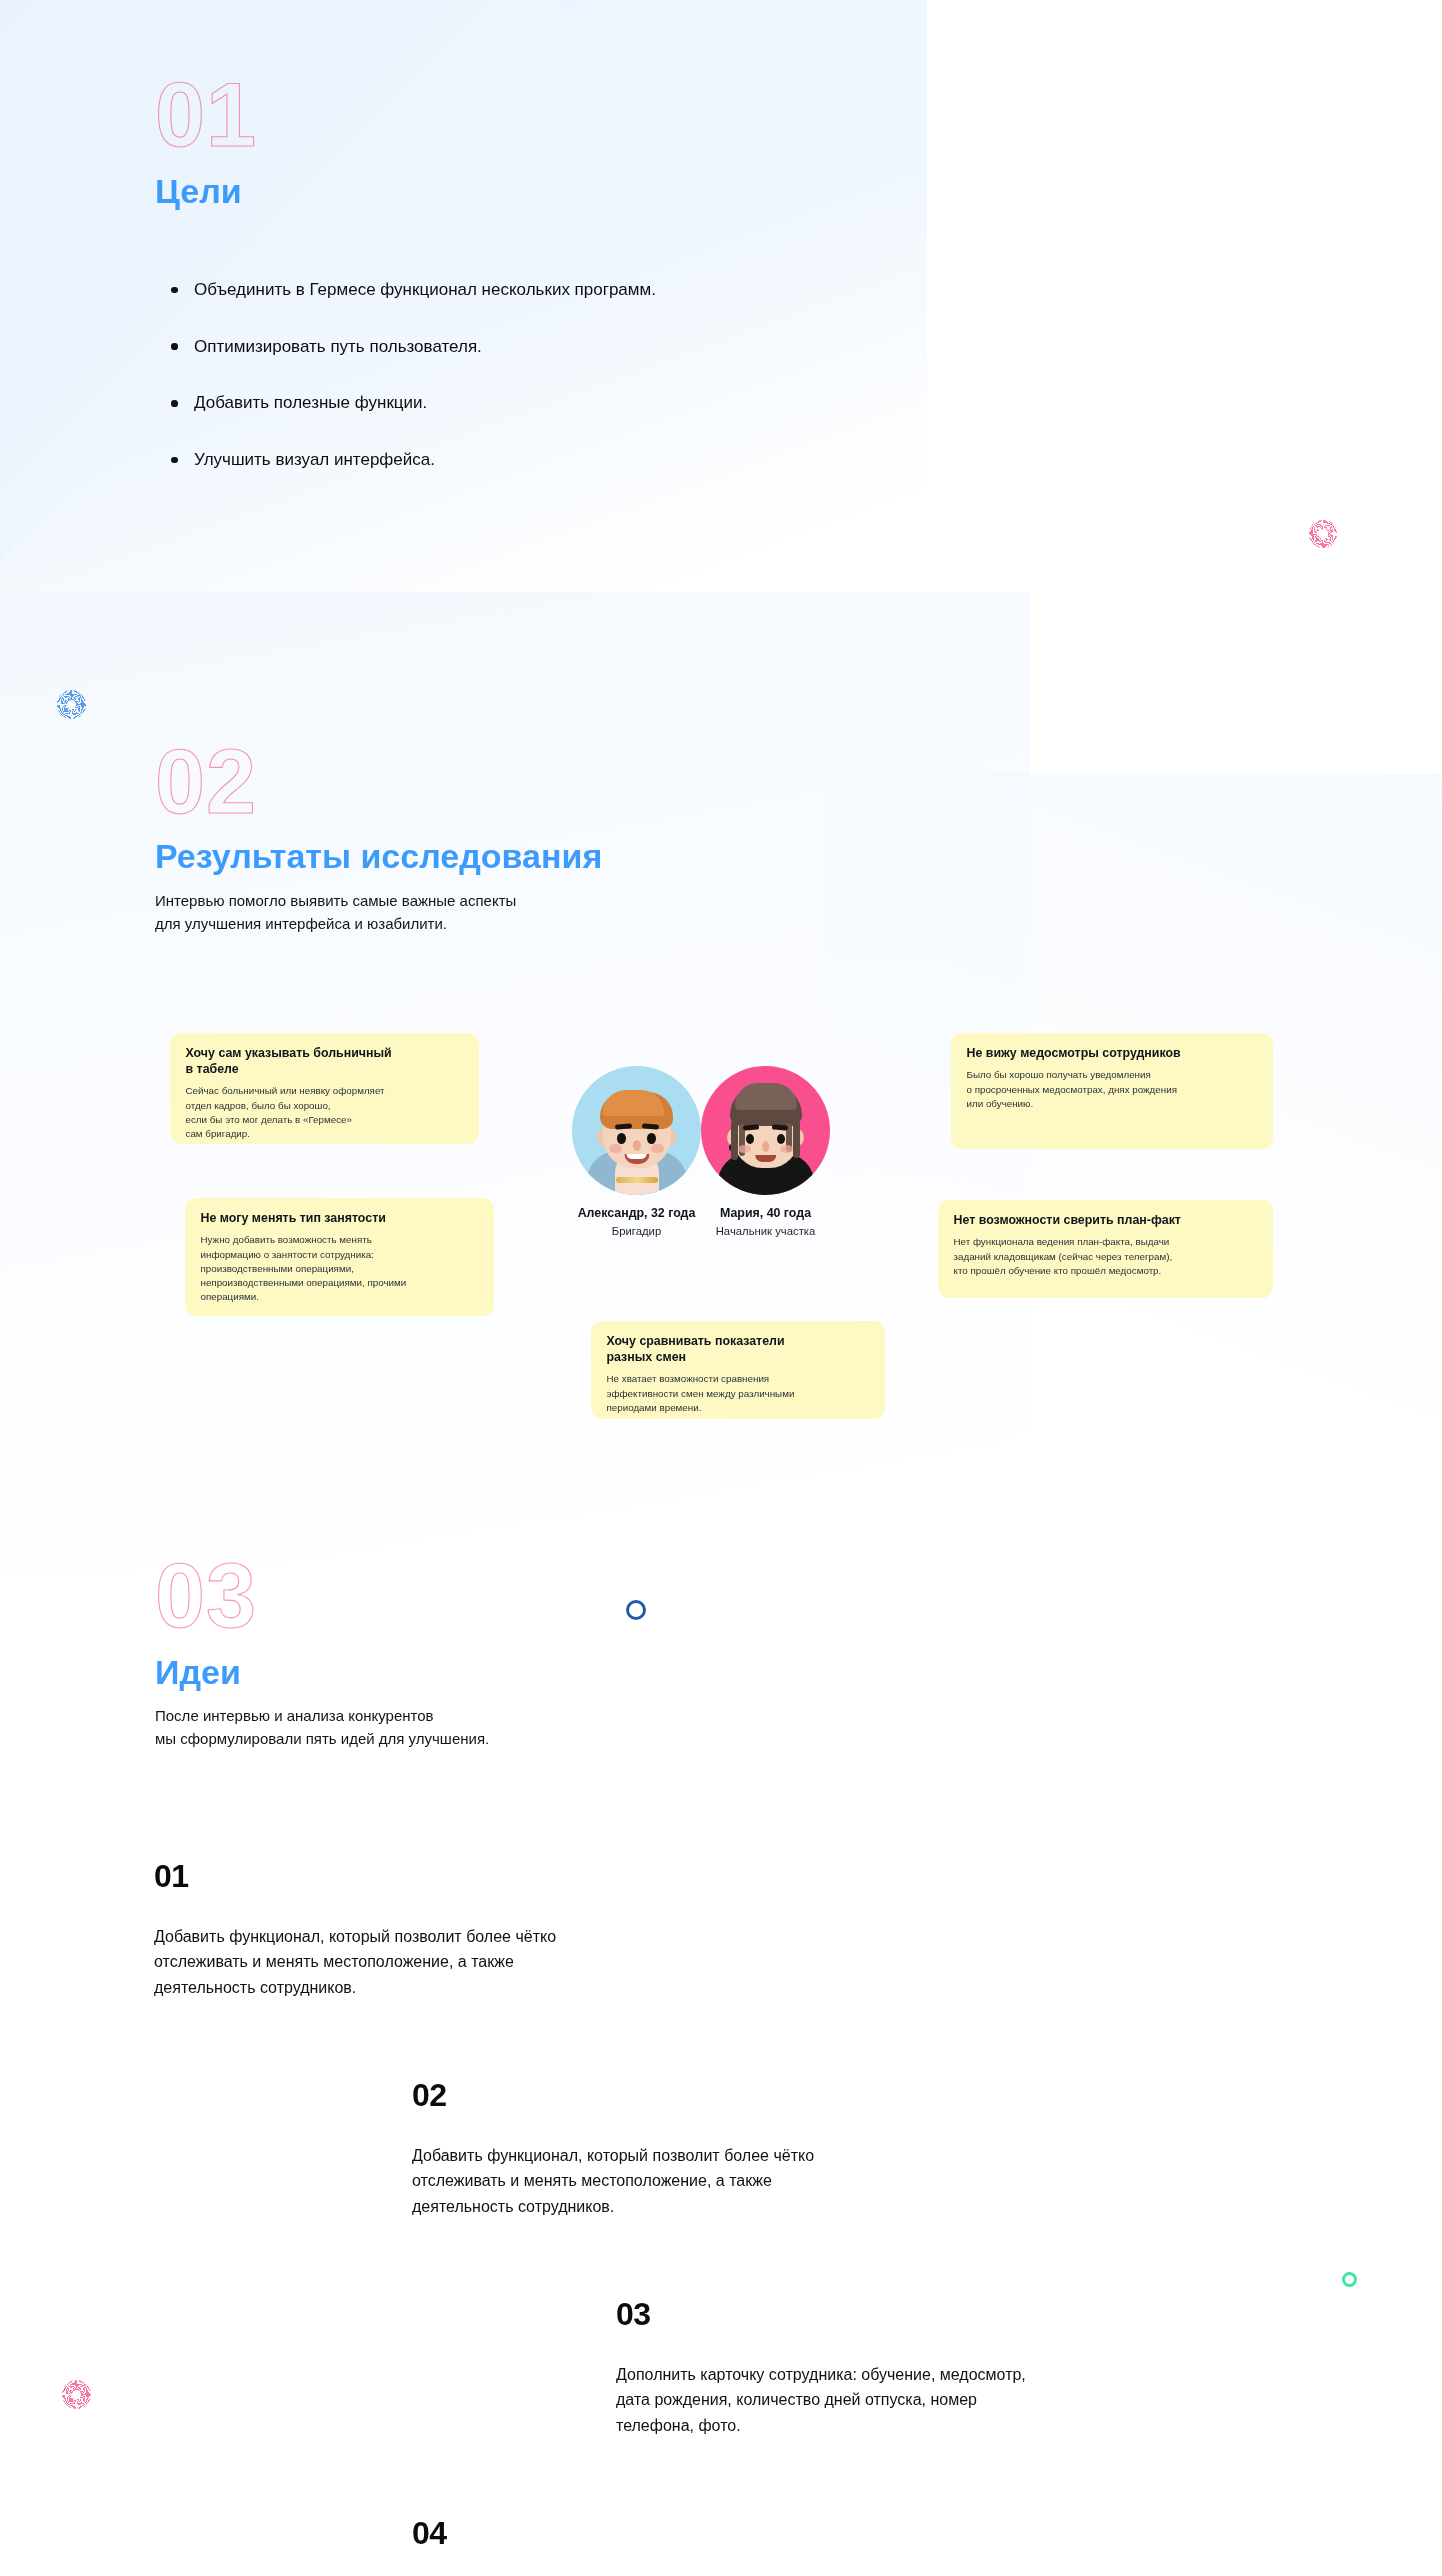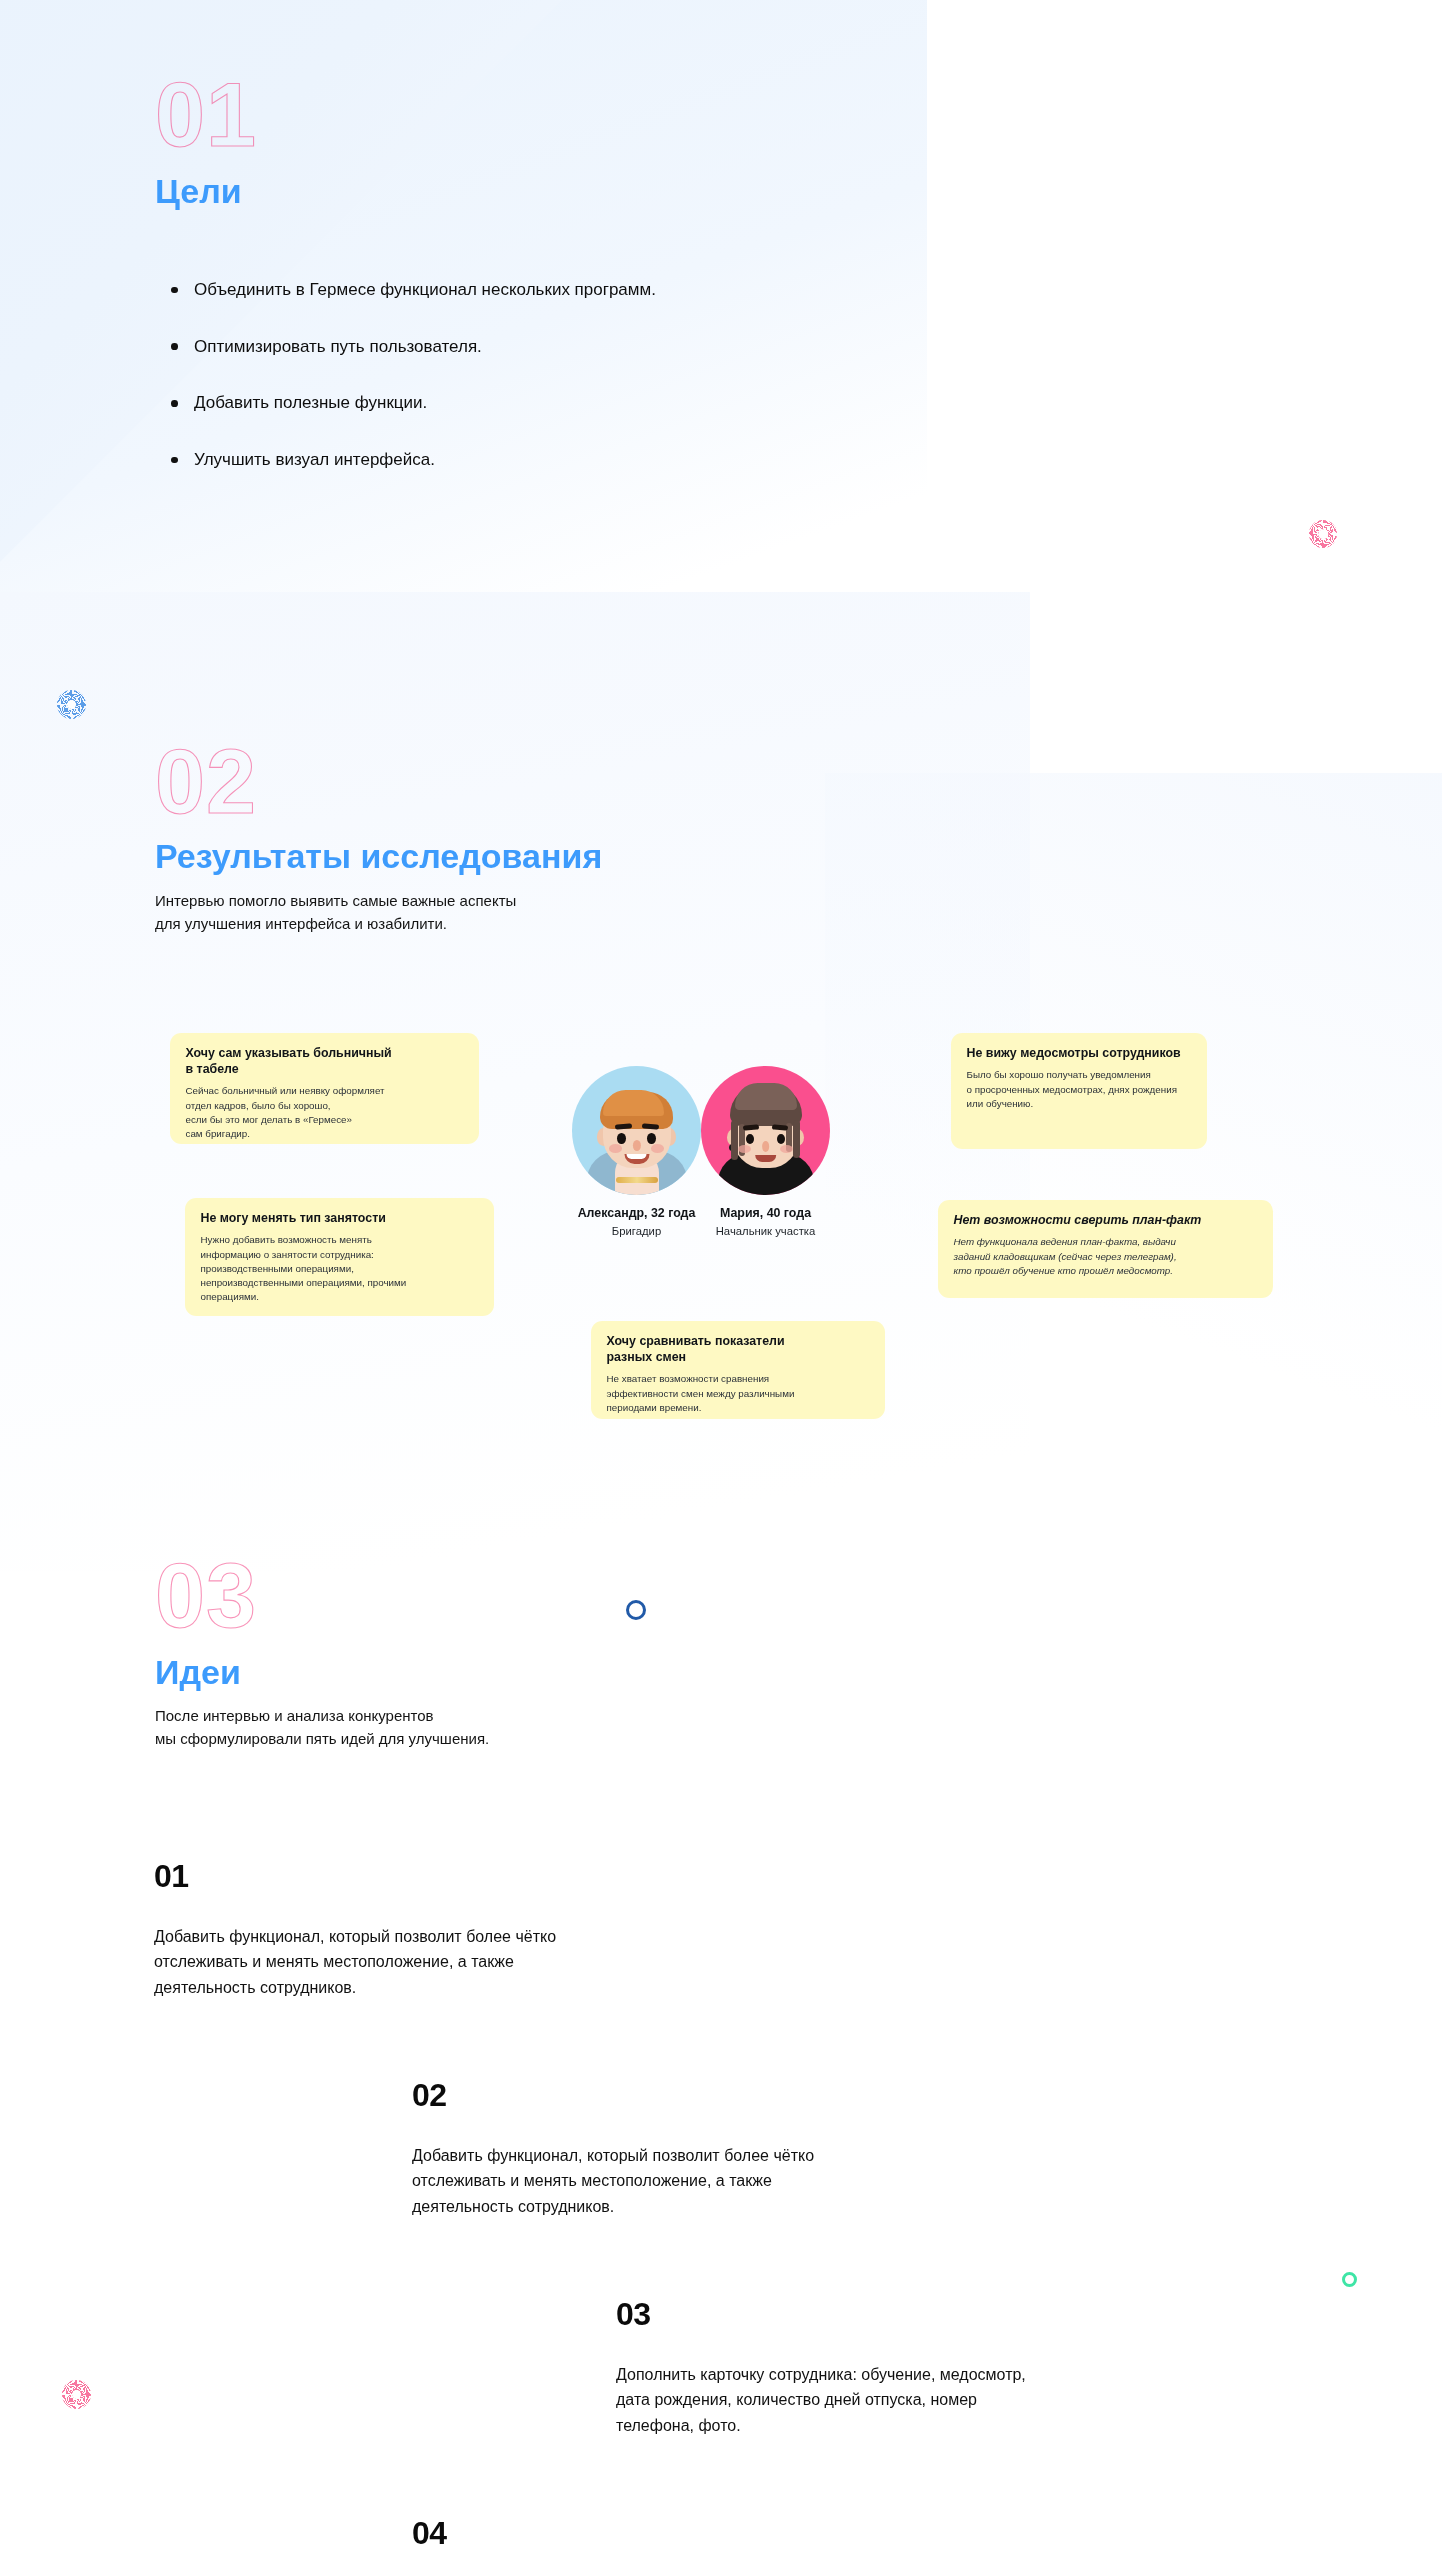--- a/index.html
+++ b/index.html
@@ -282,28 +282,28 @@
 
   <div class="quote-card" style="left:185px;top:1198px;width:309px;height:118px;">
     <p class="qc-title">Не могу менять тип занятости</p>
     <p class="qc-body">Нужно добавить возможность менять
 информацию о занятости сотрудника:
 производственными операциями,
 непроизводственными операциями, прочими
 операциями.</p>
   </div>
 
-  <div class="quote-card" style="left:951px;top:1033px;width:256px;height:116px;">
+  <div class="quote-card" style="left:951px;top:1033px;width:322px;height:116px;">
     <p class="qc-title">Не вижу медосмотры сотрудников</p>
     <p class="qc-body">Было бы хорошо получать уведомления
 о просроченных медосмотрах, днях рождения
 или обучению.</p>
   </div>
 
-  <div class="quote-card" style="left:938px;top:1200px;width:335px;height:98px;font-style:italic;">
+  <div class="quote-card" style="left:938px;top:1200px;width:335px;height:98px;">
     <p class="qc-title">Нет возможности сверить план-факт</p>
     <p class="qc-body">Нет функционала ведения план-факта, выдачи
 заданий кладовщикам (сейчас через телеграм),
 кто прошёл обучение кто прошёл медосмотр.</p>
   </div>
 
   <div class="quote-card" style="left:591px;top:1321px;width:294px;height:98px;">
     <p class="qc-title">Хочу сравнивать показатели
 разных смен</p>
     <p class="qc-body">Не хватает возможности сравнения

